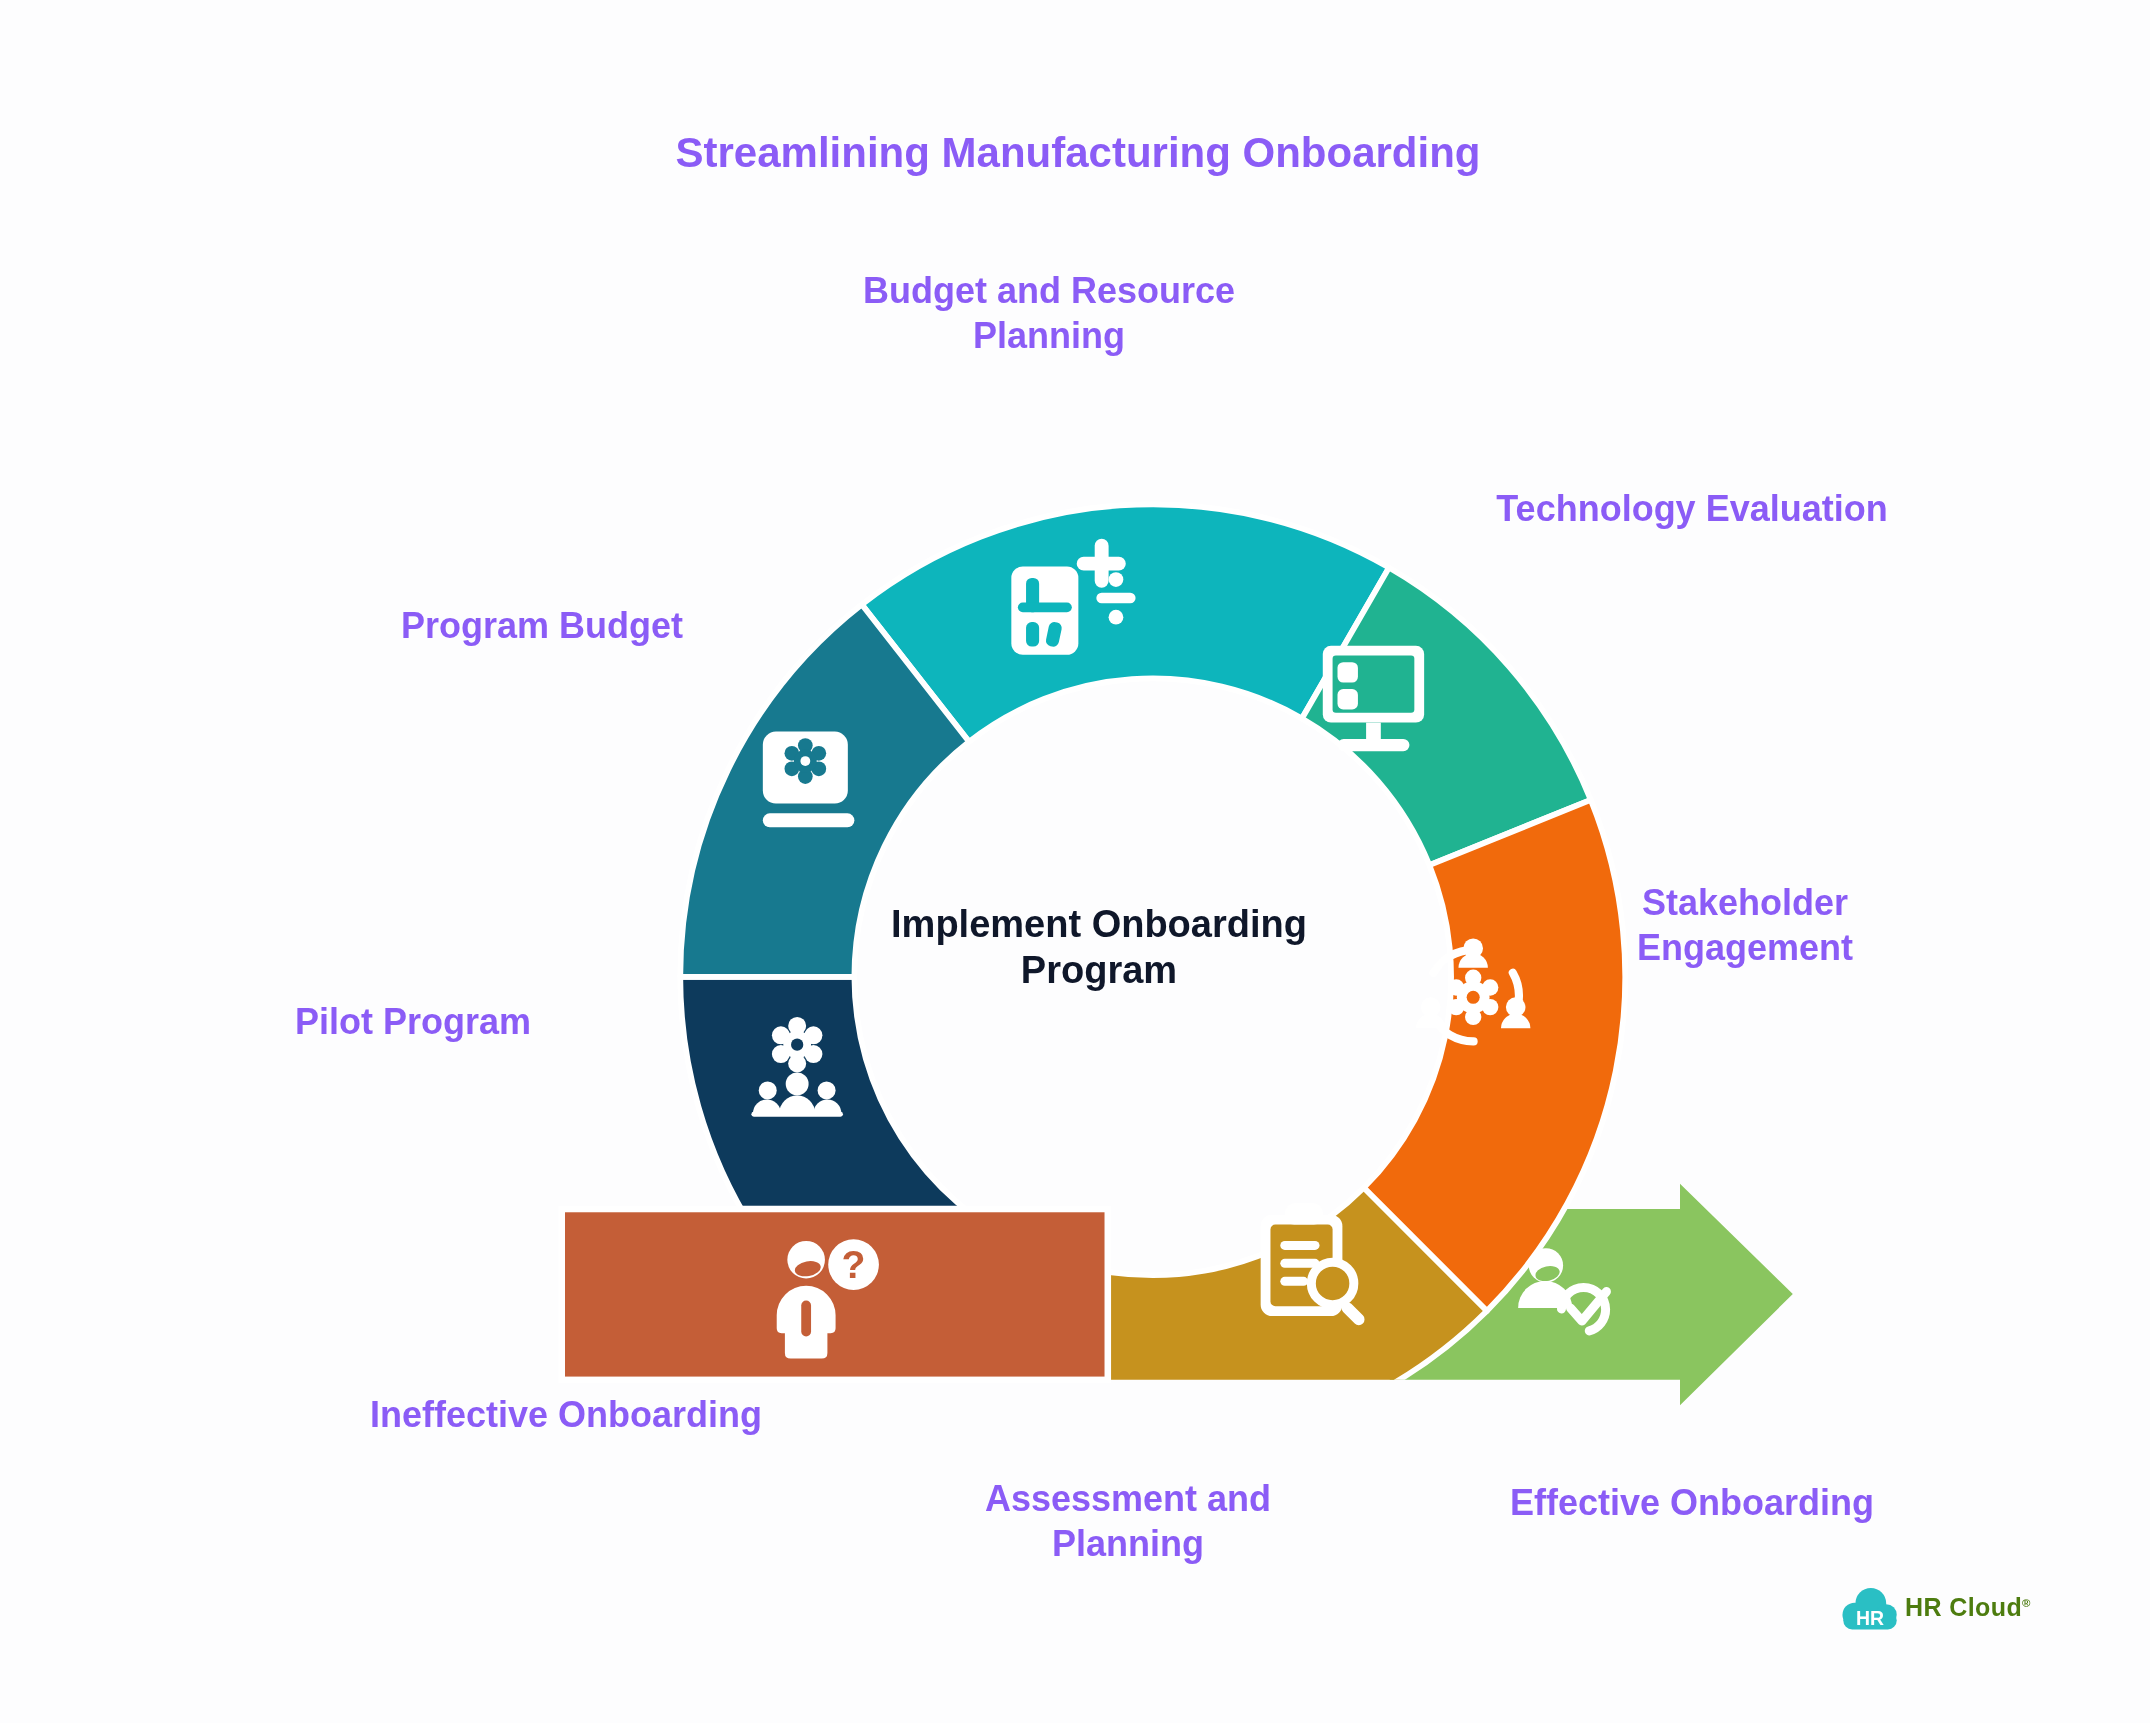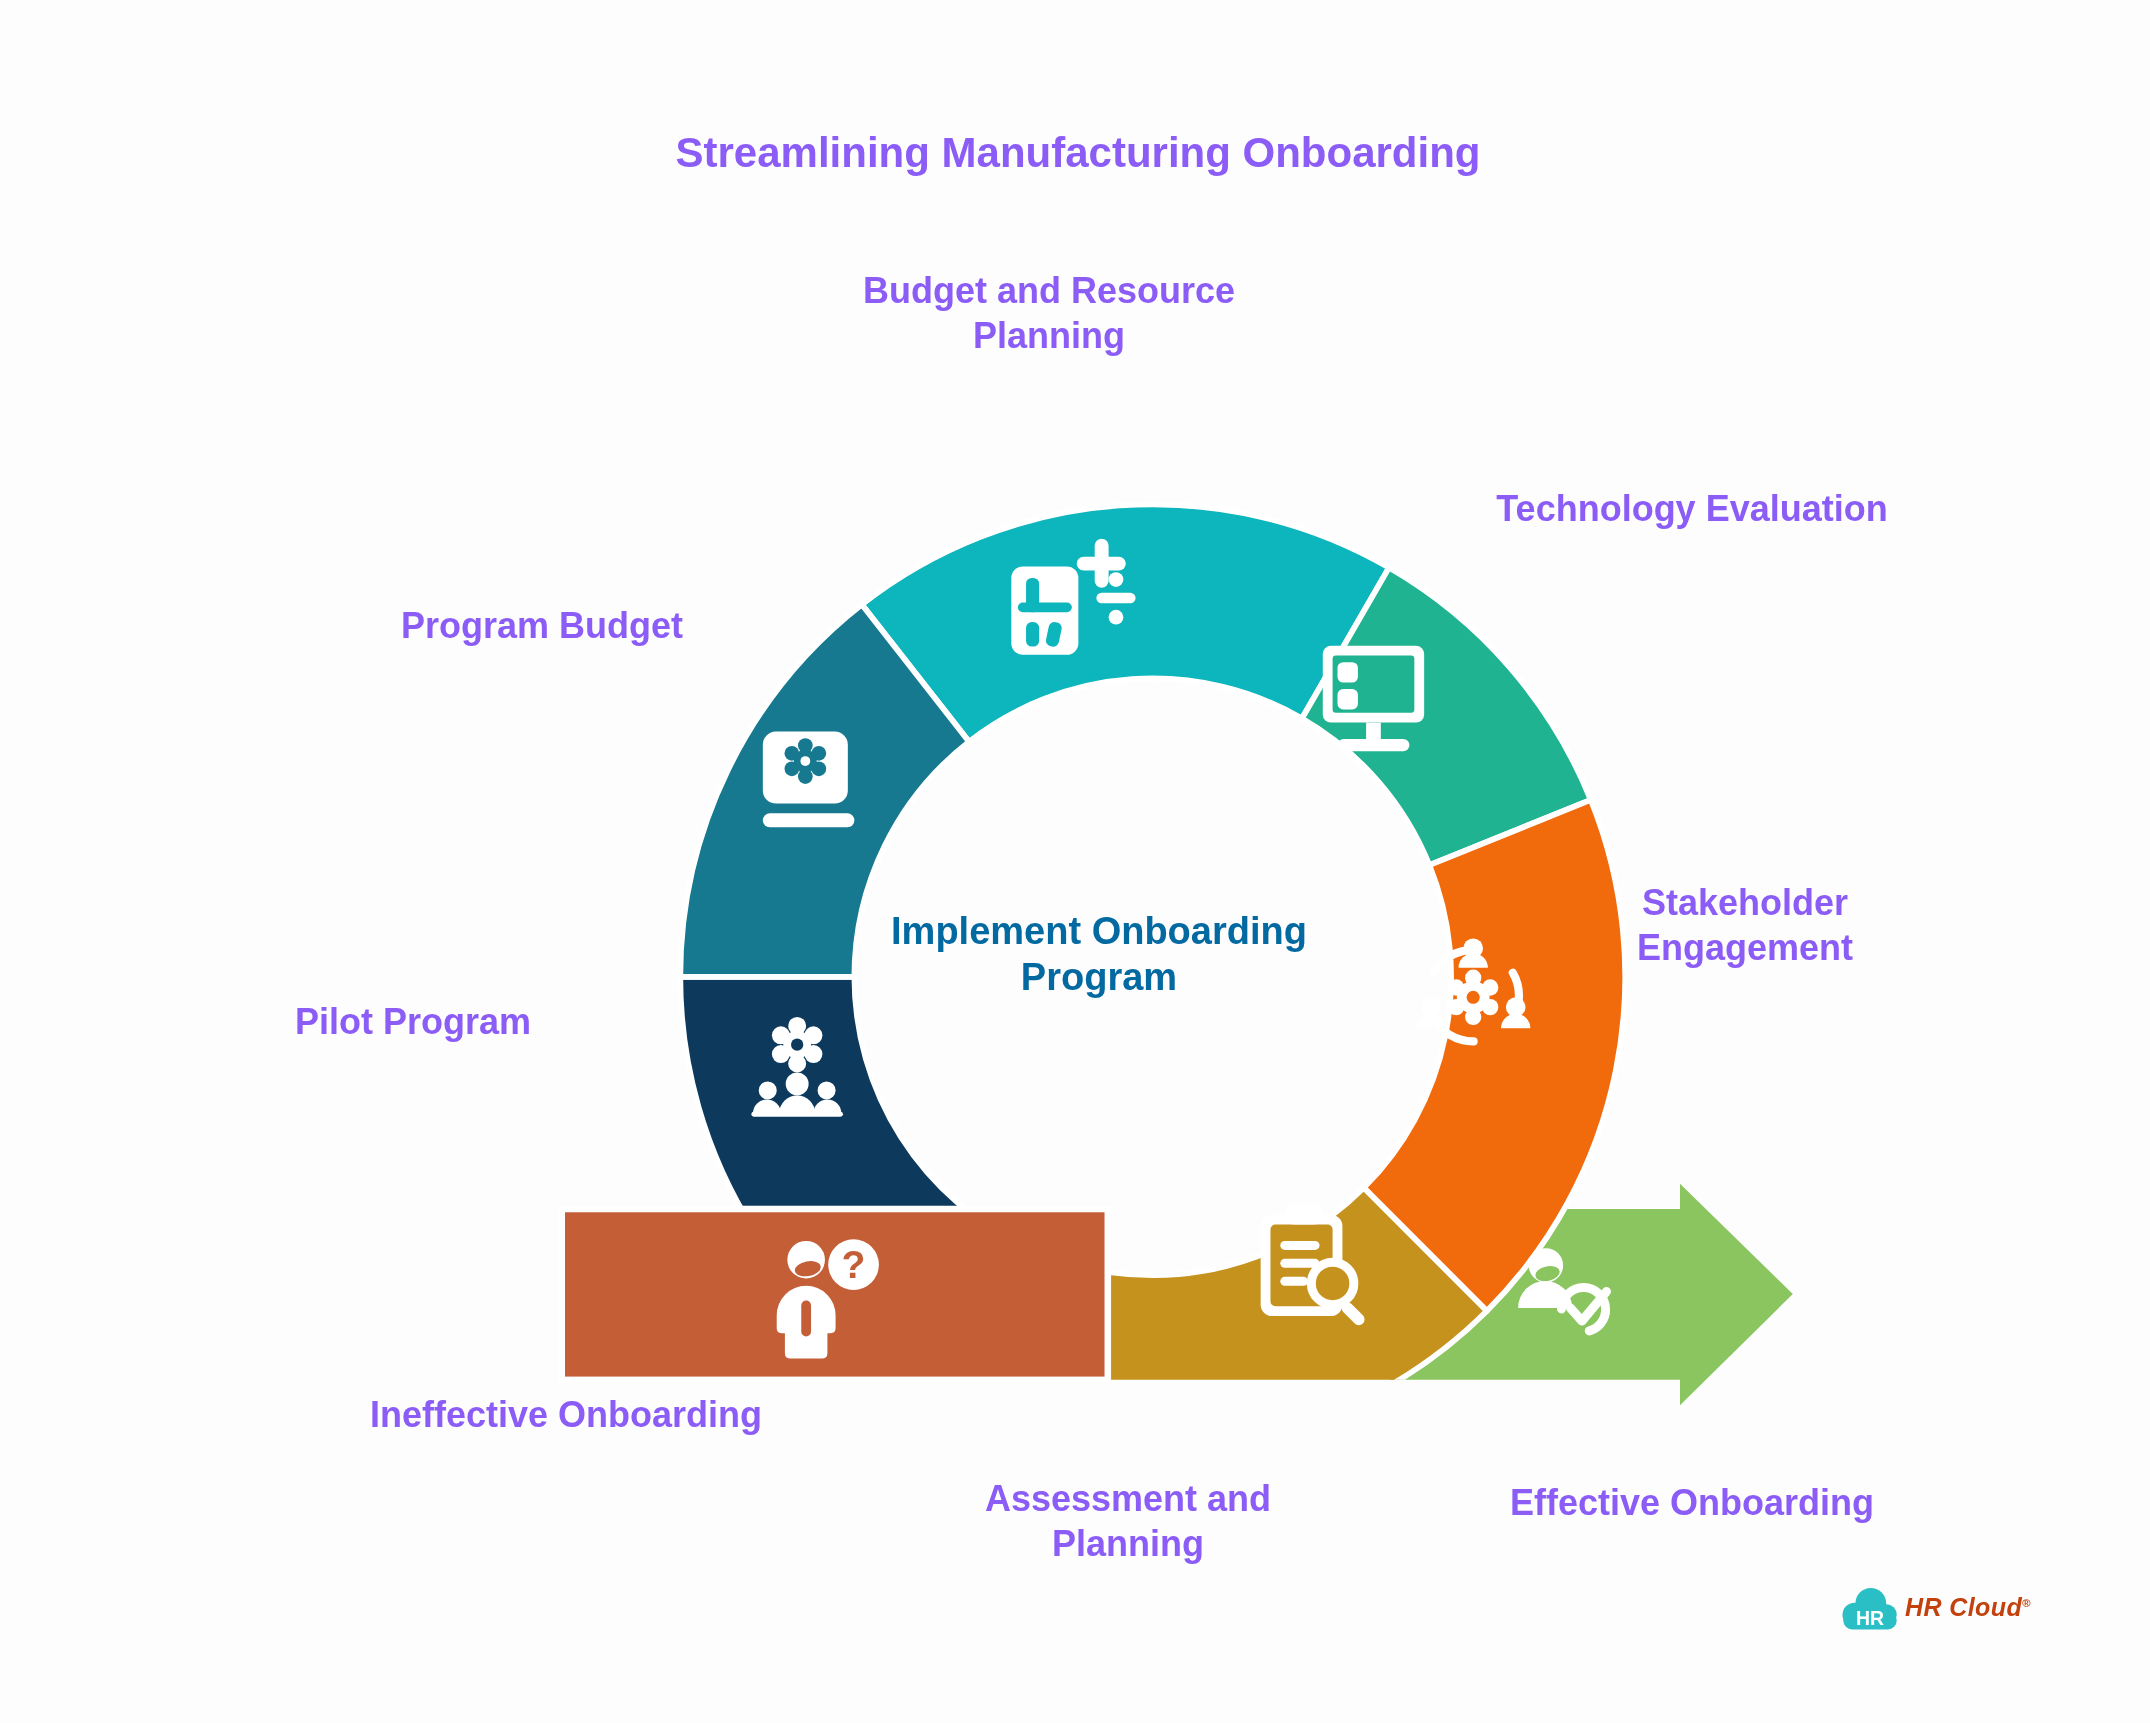--- a/index.html
+++ b/index.html
@@ -5,23 +5,23 @@
   html,body{margin:0;padding:0;}
   body{background:#fdfdfe;font-family:"Liberation Sans",sans-serif;}
   .canvas{position:relative;width:2151px;height:1724px;background:#fdfdfe;overflow:hidden;}
   svg.diagram{position:absolute;left:0;top:0;}
   .lbl{position:absolute;transform:translateX(-50%);text-align:center;font-weight:700;
        color:#8b5cf6;font-size:36px;line-height:45px;}
   .nowrap{white-space:nowrap;}
   .title{position:absolute;transform:translateX(-50%);font-weight:700;color:#8b5cf6;
          font-size:42px;white-space:nowrap;}
   .center-lbl{position:absolute;transform:translateX(-50%);text-align:center;font-weight:700;
-         color:#0369a1;font-size:38px;line-height:46px;margin-top:7px;}
+         color:#0f172a;font-size:38px;line-height:46px;}
   .logo{position:absolute;display:flex;align-items:center;gap:3px;}
-  .brand{font-weight:700;font-size:25px;color:#c2410c;letter-spacing:0.4px;font-style:italic;}
+  .brand{font-weight:700;font-size:25px;color:#4d7c0f;letter-spacing:0.4px;}
   .brand sup{font-size:11.4px;vertical-align:super;}
 </style>
 </head>
 <body>
 
 <div class="canvas">
 
   <div class="title" style="left:1078px;top:129px;">Streamlining Manufacturing Onboarding</div>
 
   <svg class="diagram" width="2151" height="1724" viewBox="0 0 2631 2109">

